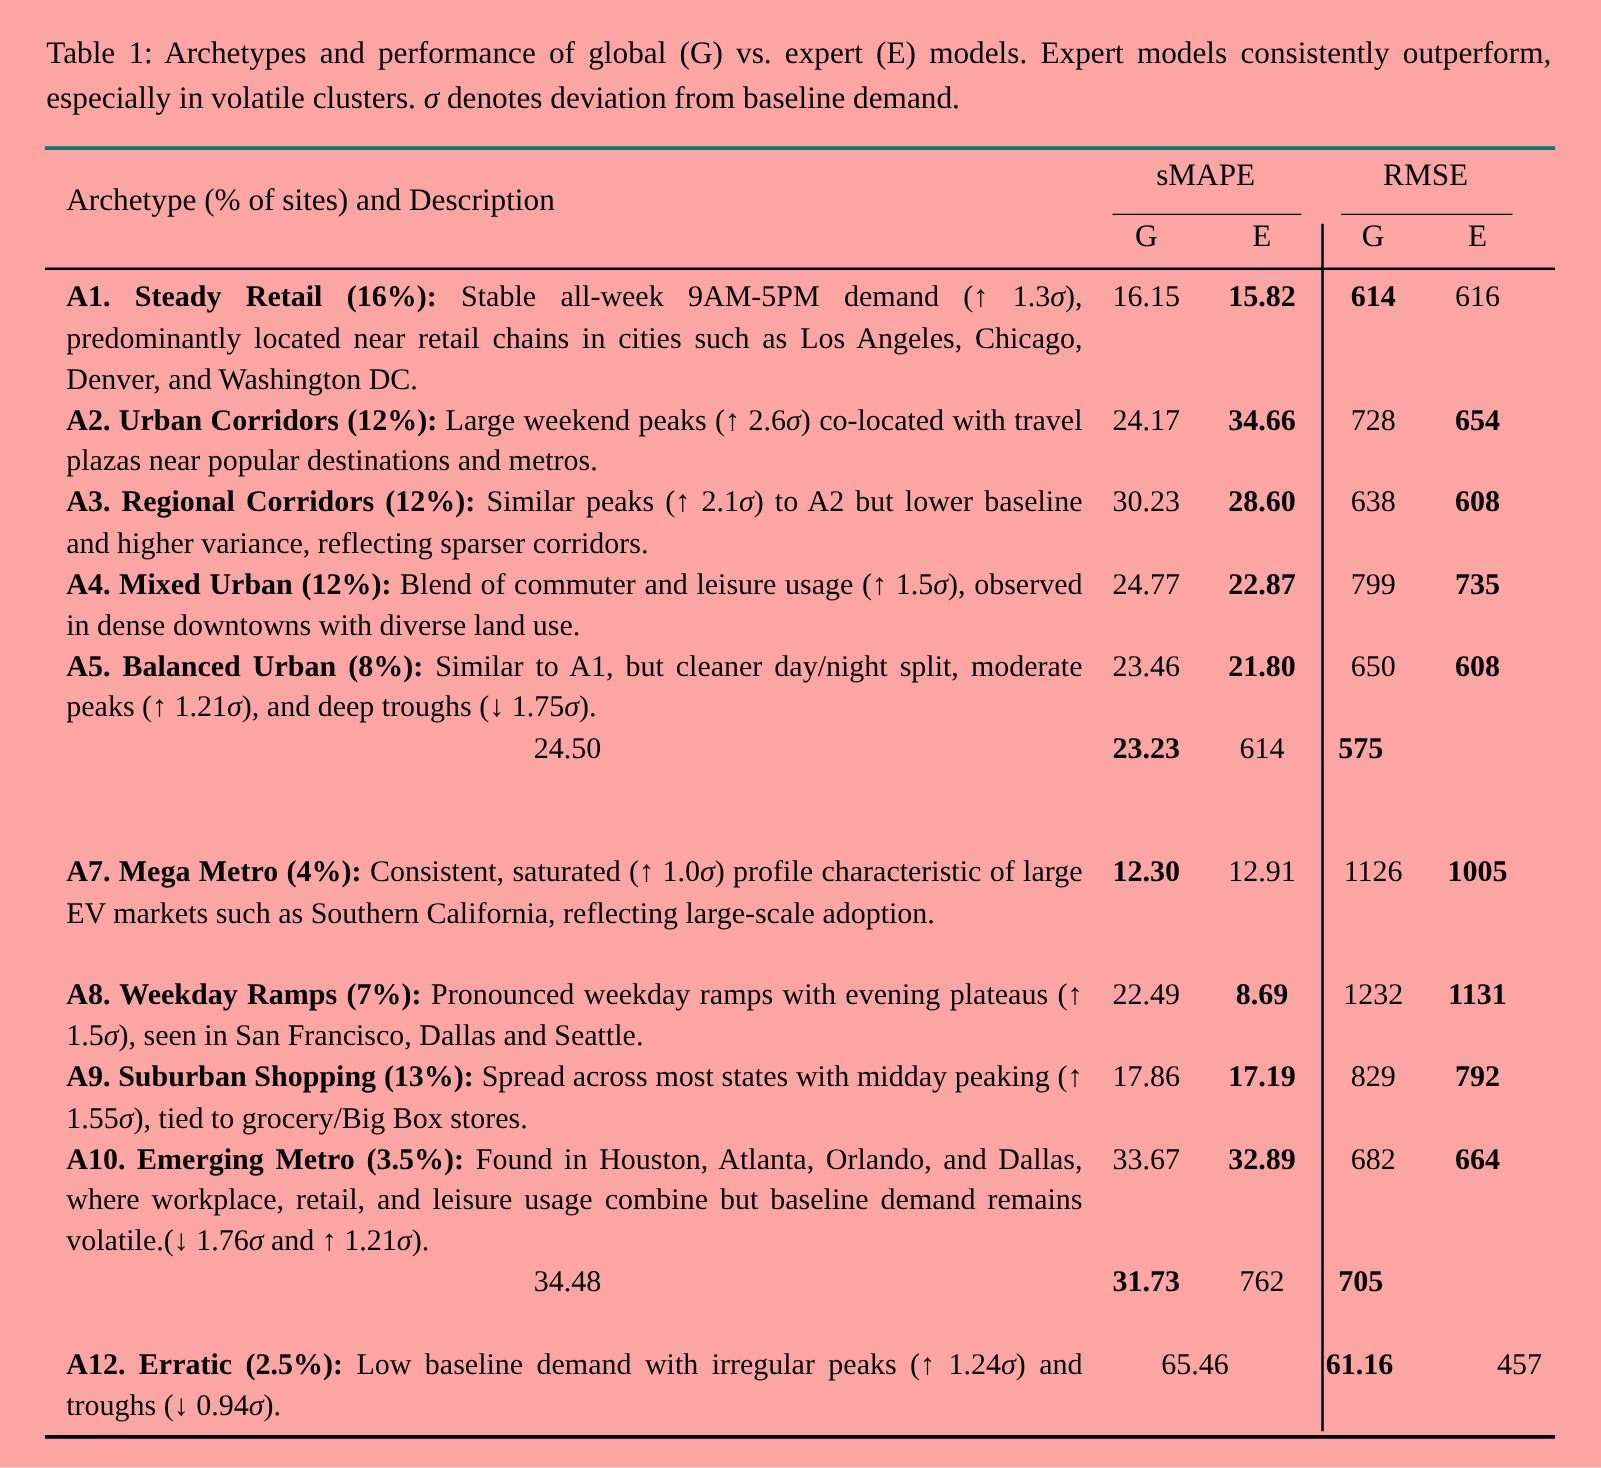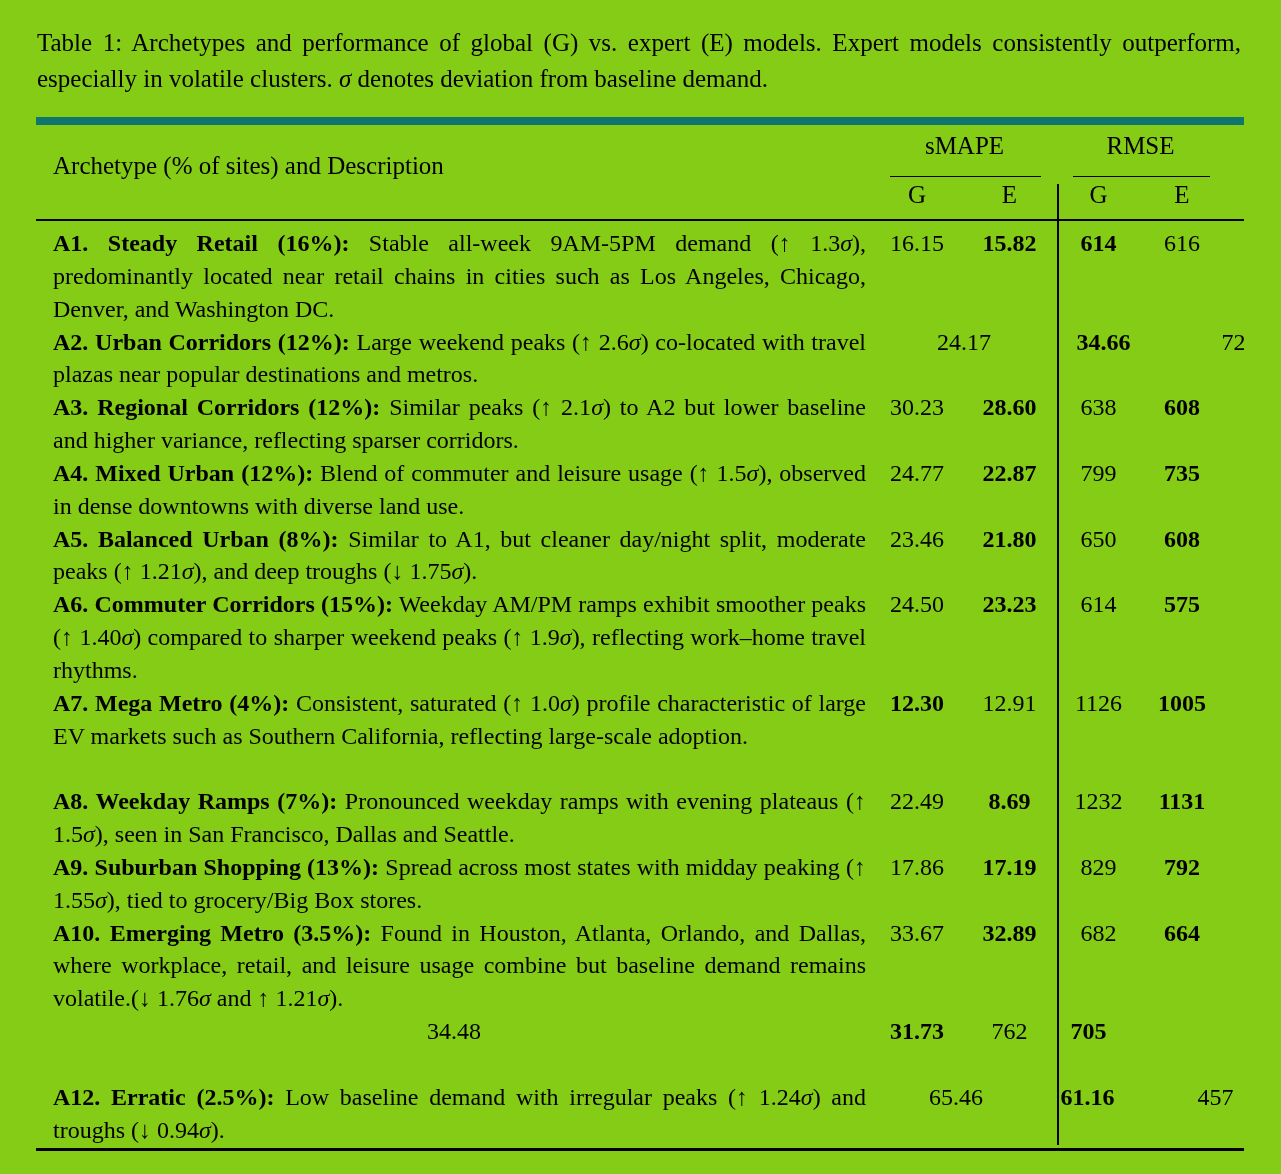--- a/index.html
+++ b/index.html
@@ -7,21 +7,21 @@
     padding: 0;
     background: #ffffff;
     width: 1281px;
     height: 1174px;
     overflow: hidden;
   }
   .page {
     position: relative;
     width: 1281px;
     height: 1174px;
-    background: #84cc16;
+    background: #fca5a5;
     color: #000000;
     font-family: "Liberation Serif", "DejaVu Serif", serif;
   }
   .caption {
     position: absolute;
     left: 37px;
     top: 25px;
     width: 1204px;
     font-size: 25px;
     line-height: 35.5px;
@@ -30,21 +30,21 @@
   }
   .sigma { font-style: italic; }
 
   .tbl {
     position: absolute;
     left: 36px;
     top: 117px;
     width: 1208px;
     height: 1034px;
     box-sizing: border-box;
-    border-top: 8px solid #0f766e;     
+    border-top: 3px solid #0f766e;     
     border-bottom: 3.5px solid #000; 
   }
   
   .vline {
     position: absolute;
     left: 1021px;
     top: 59px;
     width: 1.5px;
     height: calc(100% - 62px);
     background: #000;
@@ -114,21 +114,21 @@
   }
   .row-label { font-weight: bold; }
   .val {
     text-align: center;
     align-self: start;
   }
   .val.bold { font-weight: bold; }
   .cell-rmse-e, .sub-rmse-e { padding-right: 20px; }
   
   .body-row:nth-child(1)  { min-height: 98.5px; }
-  .body-row:nth-child(2)  { min-height: 65.7px; gap: 47px; }
+  .body-row:nth-child(2)  { min-height: 65.7px; }
   .body-row:nth-child(3)  { min-height: 65.7px; }
   .body-row:nth-child(4)  { min-height: 65.7px; }
   .body-row:nth-child(5)  { min-height: 65.7px; }
   .body-row:nth-child(6)  { min-height: 98.5px; }
   .body-row:nth-child(7)  { min-height: 98.5px; }
   .body-row:nth-child(8)  { min-height: 65.7px; }
   .body-row:nth-child(9)  { min-height: 65.7px; }
   .body-row:nth-child(10) { min-height: 98.5px; }
   .body-row:nth-child(11) { min-height: 65.7px; }
   .body-row:nth-child(12) { min-height: 65.7px; gap: 39px; }
@@ -195,21 +195,20 @@
 
   <div class="grid-row body-row">
     <div class="row-desc"><span class="row-label">A5. Balanced Urban (8%):</span><span class="row-desc-text"> Similar to A1, but cleaner day/night split, moderate peaks (↑ 1.21<i class="sigma">σ</i>), and deep troughs (↓ 1.75<i class="sigma">σ</i>).</span></div>
     <div class="val cell-smape-g">23.46</div>
     <div class="val cell-smape-e bold">21.80</div>
     <div class="val cell-rmse-g">650</div>
     <div class="val cell-rmse-e bold">608</div>
   </div>
 
   <div class="grid-row body-row">
-    <div class="row-desc"><span class="row-label">A6. Commuter Corridors (15%):</span><span class="row-desc-text"> Weekday AM/PM ramps exhibit smoother peaks (↑ 1.40<i class="sigma">σ</i>) compared to sharper weekend peaks (↑ 1.9<i class="sigma">σ</i>), reflecting work–home travel rhythms.</span></div>
     <div class="val cell-smape-g">24.50</div>
     <div class="val cell-smape-e bold">23.23</div>
     <div class="val cell-rmse-g">614</div>
     <div class="val cell-rmse-e bold">575</div>
   </div>
 
   <div class="grid-row body-row">
     <div class="row-desc"><span class="row-label">A7. Mega Metro (4%):</span><span class="row-desc-text"> Consistent, saturated (↑ 1.0<i class="sigma">σ</i>) profile characteristic of large EV markets such as Southern California, reflecting large-scale adoption.</span></div>
     <div class="val cell-smape-g bold">12.30</div>
     <div class="val cell-smape-e">12.91</div>

